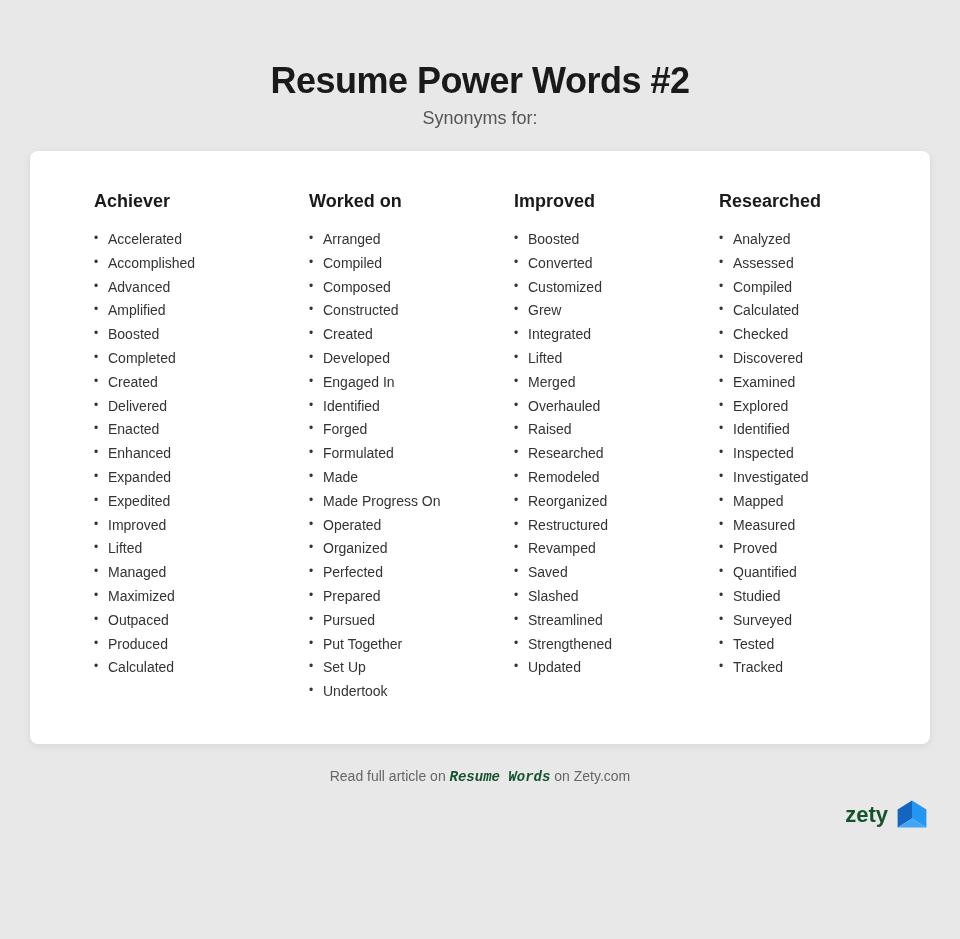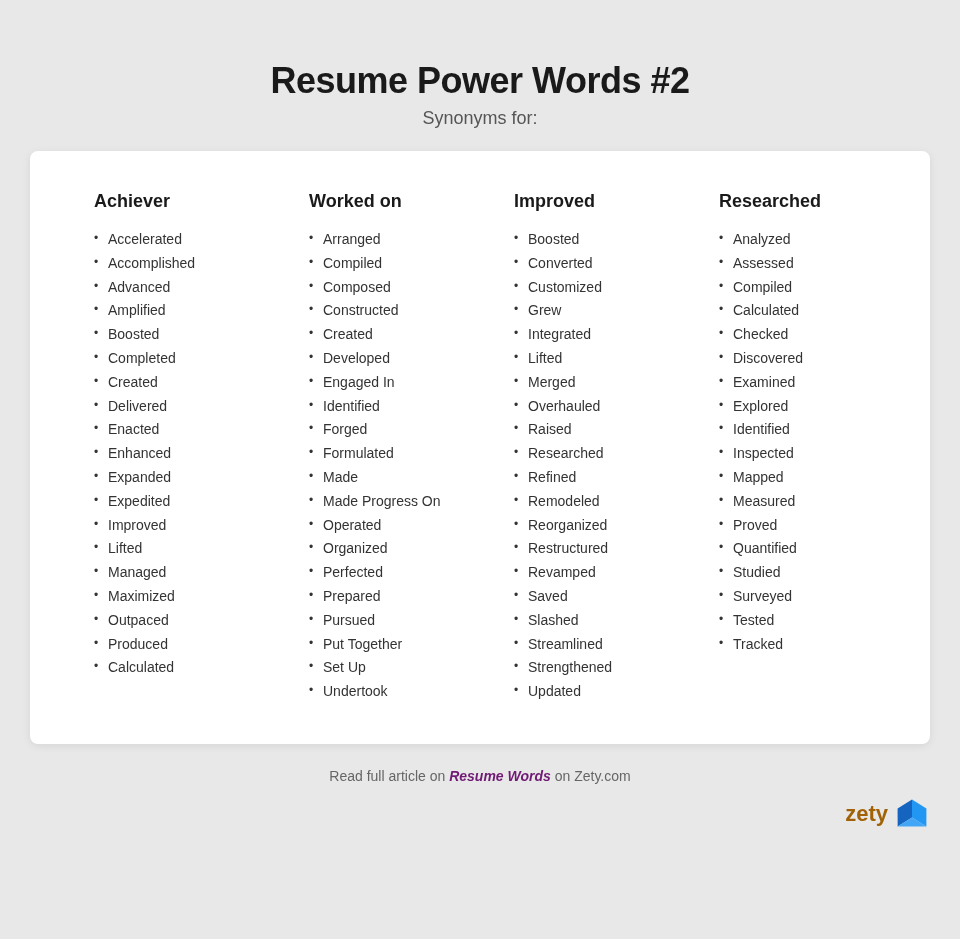--- a/index.html
+++ b/index.html
@@ -81,33 +81,34 @@
     }
     .footer-text {
       font-size: 14px;
       color: #666;
       text-align: center;
       margin-bottom: 12px;
     }
     .footer-text em {
       font-style: italic;
       font-weight: 600;
-      color: #701a75;
+      color: #14532d;
+      font-family: Liberation Mono, monospace;
     }
     .zety-logo {
       display: flex;
       justify-content: flex-end;
       width: 900px;
       align-items: center;
       gap: 6px;
     }
     .zety-text {
       font-size: 22px;
       font-weight: 600;
-      color: #a16207;
+      color: #14532d;
     }
     .zety-icon {
       width: 36px;
       height: 36px;
     }
   </style>
 </head>
 <body>
 
 <div class="page-wrapper">
@@ -174,21 +175,20 @@
           <li>Boosted</li>
           <li>Converted</li>
           <li>Customized</li>
           <li>Grew</li>
           <li>Integrated</li>
           <li>Lifted</li>
           <li>Merged</li>
           <li>Overhauled</li>
           <li>Raised</li>
           <li>Researched</li>
-          <li>Refined</li>
           <li>Remodeled</li>
           <li>Reorganized</li>
           <li>Restructured</li>
           <li>Revamped</li>
           <li>Saved</li>
           <li>Slashed</li>
           <li>Streamlined</li>
           <li>Strengthened</li>
           <li>Updated</li>
         </ul>
@@ -200,20 +200,21 @@
           <li>Analyzed</li>
           <li>Assessed</li>
           <li>Compiled</li>
           <li>Calculated</li>
           <li>Checked</li>
           <li>Discovered</li>
           <li>Examined</li>
           <li>Explored</li>
           <li>Identified</li>
           <li>Inspected</li>
+          <li>Investigated</li>
           <li>Mapped</li>
           <li>Measured</li>
           <li>Proved</li>
           <li>Quantified</li>
           <li>Studied</li>
           <li>Surveyed</li>
           <li>Tested</li>
           <li>Tracked</li>
         </ul>
       </div>

